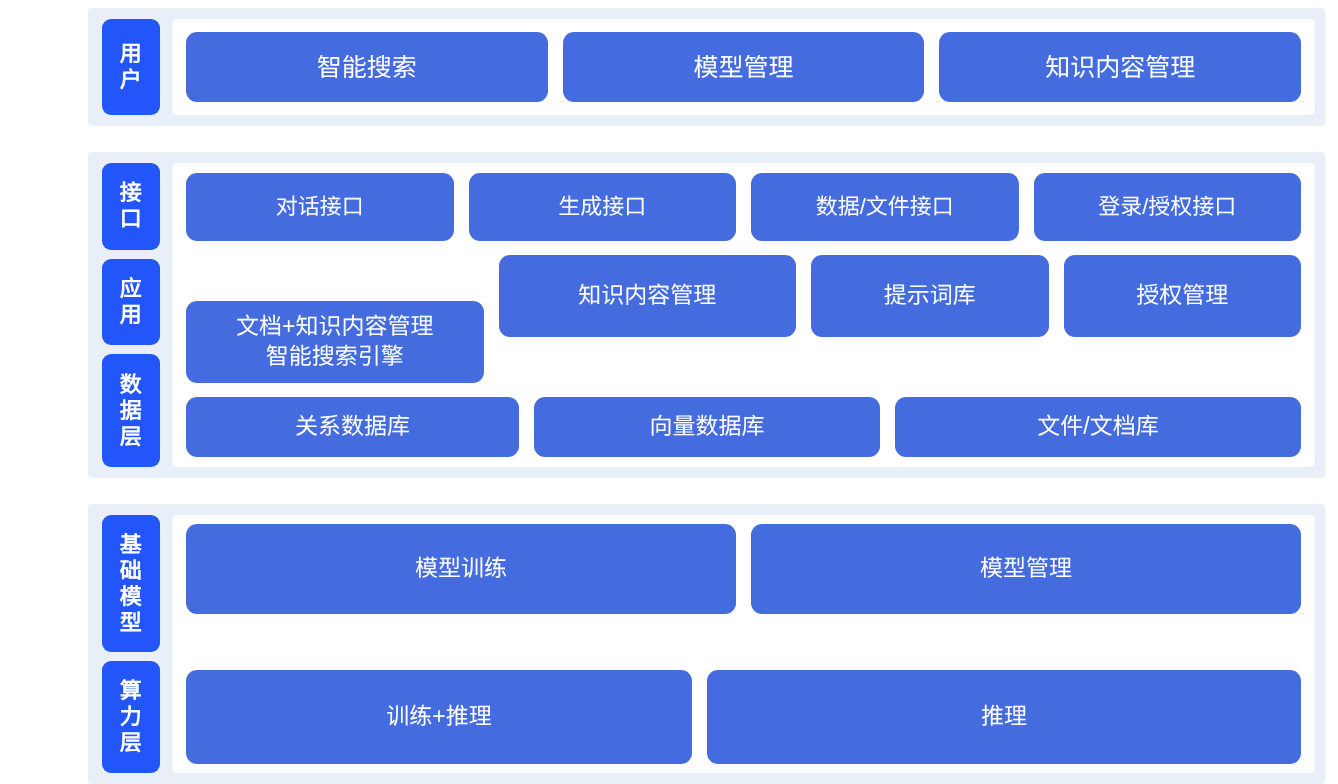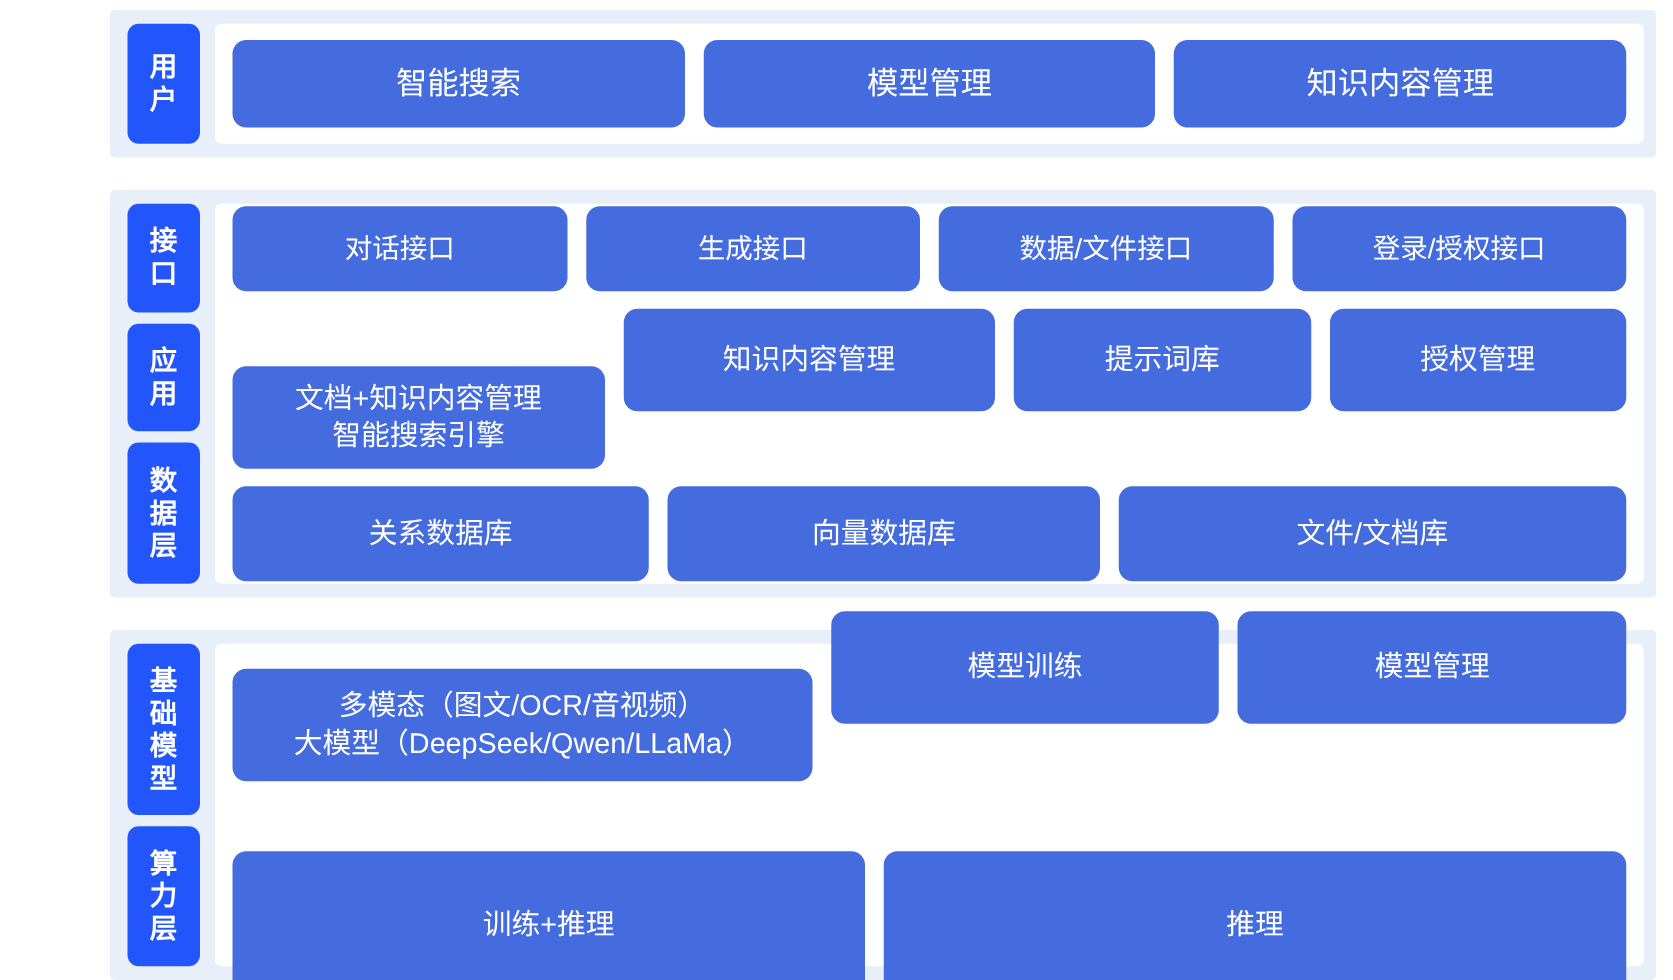--- a/index.html
+++ b/index.html
@@ -103,23 +103,23 @@
     line-height: 1.28;
     padding: 6px 8px;
     box-sizing: border-box;
     white-space: pre-line;
     user-select: none;
   }
 
   .row-users .card   { height: 70px; font-size: 25px; }
   .row-iface .card   { height: 68px; font-size: 22px; text-align: center; }
   .row-app .card     { height: 82px; font-size: 23px; }
-  .row-data .card    { height: 76px; font-size: 23px; }
+  .row-data .card    { height: 60px; font-size: 23px; }
   .row-model .card   { height: 90px; font-size: 23px; }
-  .row-compute .card { height: 119px; font-size: 23px; margin-top: 42px; }
+  .row-compute .card { height: 94px; font-size: 23px; margin-top: 42px; }
 
   .card-multiline { line-height: 1.30; margin-top: 46px; }
 </style>
 </head>
 <body>
 
 <div class="diagram">
 
   <div class="band band-users">
     <div class="label-col">
@@ -189,22 +189,20 @@
       </div>
       <div class="layer-tab">
         <span>算</span>
         <span>力</span>
         <span>层</span>
       </div>
     </div>
     <div class="panel panel-infra">
 
       <div class="row row-model">
-        <div class="card card-multiline" style="flex:1.52 1 0">多模态（图文/OCR/音视频）
-大模型（DeepSeek/Qwen/LLaMa）</div>
         <div class="card" style="flex:1 1 0">模型训练</div>
         <div class="card" style="flex:1 1 0">模型管理</div>
       </div>
 
       <div class="row row-compute">
         <div class="card" style="flex:1 1 0">训练+推理</div>
         <div class="card" style="flex:1.18 1 0">推理</div>
       </div>
 
     </div>

